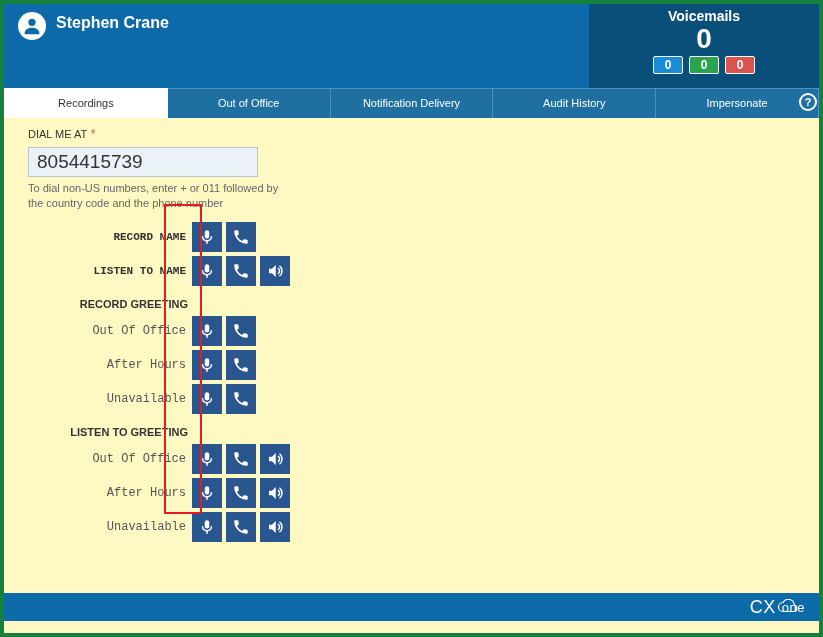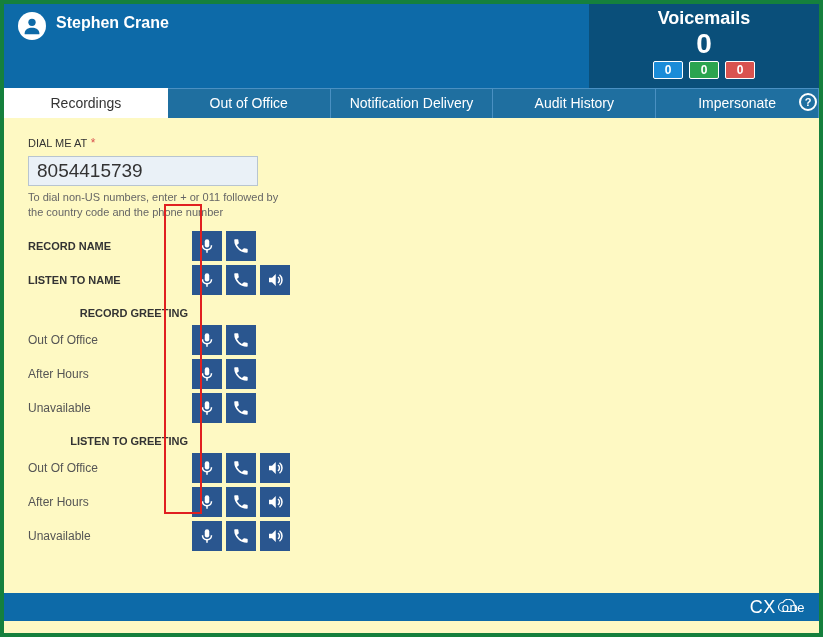--- a/index.html
+++ b/index.html
@@ -4,41 +4,41 @@
 <style>
   * { box-sizing: border-box; margin: 0; padding: 0; }
   body { font-family: Arial, sans-serif; font-size: 12px; background: #000; display: flex; justify-content: center; align-items: center; min-height: 100vh; }
   .frame { width: 823px; height: 637px; background: #fef9c3; border: 4px solid #15803d; position: relative; overflow: hidden; }
   .header { background: #0d6aa8; height: 84px; display: flex; position: relative; }
   .user-area { display: flex; align-items: flex-start; padding: 10px 14px; }
   .avatar { width: 28px; height: 28px; border-radius: 50%; background: #fff; display: flex; align-items: center; justify-content: center; margin-right: 10px; margin-top: -2px; }
   .avatar svg { width: 22px; height: 22px; }
   .username { color: #fff; font-size: 16px; font-weight: bold; }
   .voicemail-panel { position: absolute; right: 0; top: 0; width: 230px; height: 84px; background: #0a4f7a; color: #fff; text-align: center; padding-top: 4px; }
-  .vm-title { font-size: 18px; font-weight: bold; }
+  .vm-title { font-size: 14px; font-weight: bold; }
   .vm-count { font-size: 28px; font-weight: bold; line-height: 30px; }
   .badges { display: flex; justify-content: center; gap: 6px; margin-top: 2px; }
   .badge { width: 30px; height: 18px; border: 1px solid #fff; color: #fff; font-size: 12px; font-weight: bold; display: flex; align-items: center; justify-content: center; border-radius: 2px; }
   .badge.blue { background: #1a8cd8; }
   .badge.green { background: #2aa44f; }
   .badge.red { background: #d9534f; }
   .tabs { display: flex; background: #0d6aa8; height: 30px; position: relative; }
-  .tab { flex: 1; text-align: center; color: #fff; font-size: 14px; line-height: 28px; border: 1px solid #4a90c2; border-bottom: none; cursor: pointer; background: #1f6fa0; }
+  .tab { flex: 1; text-align: center; color: #fff; font-size: 11px; line-height: 28px; border: 1px solid #4a90c2; border-bottom: none; cursor: pointer; background: #1f6fa0; }
   .tab.active { background: #fff; color: #333; border: 1px solid #fff; }
   .tab + .tab { border-left: none; }
   .help { position: absolute; right: 2px; top: 5px; width: 18px; height: 18px; border: 2px solid #fff; border-radius: 50%; color: #fff; font-size: 11px; font-weight: bold; display: flex; align-items: center; justify-content: center; cursor: pointer; }
-  .content { padding: 18px 24px; position: relative; height: calc(100% - 84px - 30px - 28px); }
+  .content { padding: 9px 24px; position: relative; height: calc(100% - 84px - 30px - 28px); }
   .field-label { font-size: 11px; color: #333; text-transform: uppercase; }
   .req { color: #d9534f; }
   .dial-input { width: 230px; height: 30px; border: 1px solid #b8c5d0; background: #eaf1f7; padding: 0 8px; font-size: 19px; color: #333; margin-top: 6px; }
   .hint { font-size: 11px; color: #666; margin-top: 4px; max-width: 260px; line-height: 1.4; }
   .rows { margin-top: 8px; }
   .row-group-title { font-size: 11px; font-weight: bold; color: #333; text-transform: uppercase; text-align: right; width: 160px; margin-top: 10px; margin-bottom: 4px; }
   .row { display: flex; align-items: center; height: 34px; }
-  .row-label { width: 160px; text-align: left; font-size: 12px; color: #555; padding-right: 2px; }
+  .row-label { width: 160px; text-align: right; font-size: 12px; color: #555; padding-right: 2px; font-family: Liberation Mono, monospace; }
   .row-label.bold { font-weight: bold; color: #333; text-transform: uppercase; font-size: 11px; }
   .icon-btn { width: 30px; height: 30px; background: #2a568f; display: inline-flex; align-items: center; justify-content: center; margin-left: 4px; cursor: pointer; }
   .icon-btn:first-of-type { margin-left: 2px; }
   .icon-btn svg { width: 18px; height: 18px; fill: #fff; }
   .highlight-box { position: absolute; border: 2px solid #e02020; pointer-events: none; }
   .footer { position: absolute; bottom: 12px; left: 0; right: 0; height: 28px; background: #0d6aa8; display: flex; justify-content: flex-end; align-items: center; padding-right: 14px; }
   .logo { color: #fff; font-size: 18px; letter-spacing: 0.5px; display: flex; align-items: center; }
   .logo .thin { font-weight: 300; }
   .logo svg { width: 30px; height: 16px; margin-left: -2px; }
 </style>

